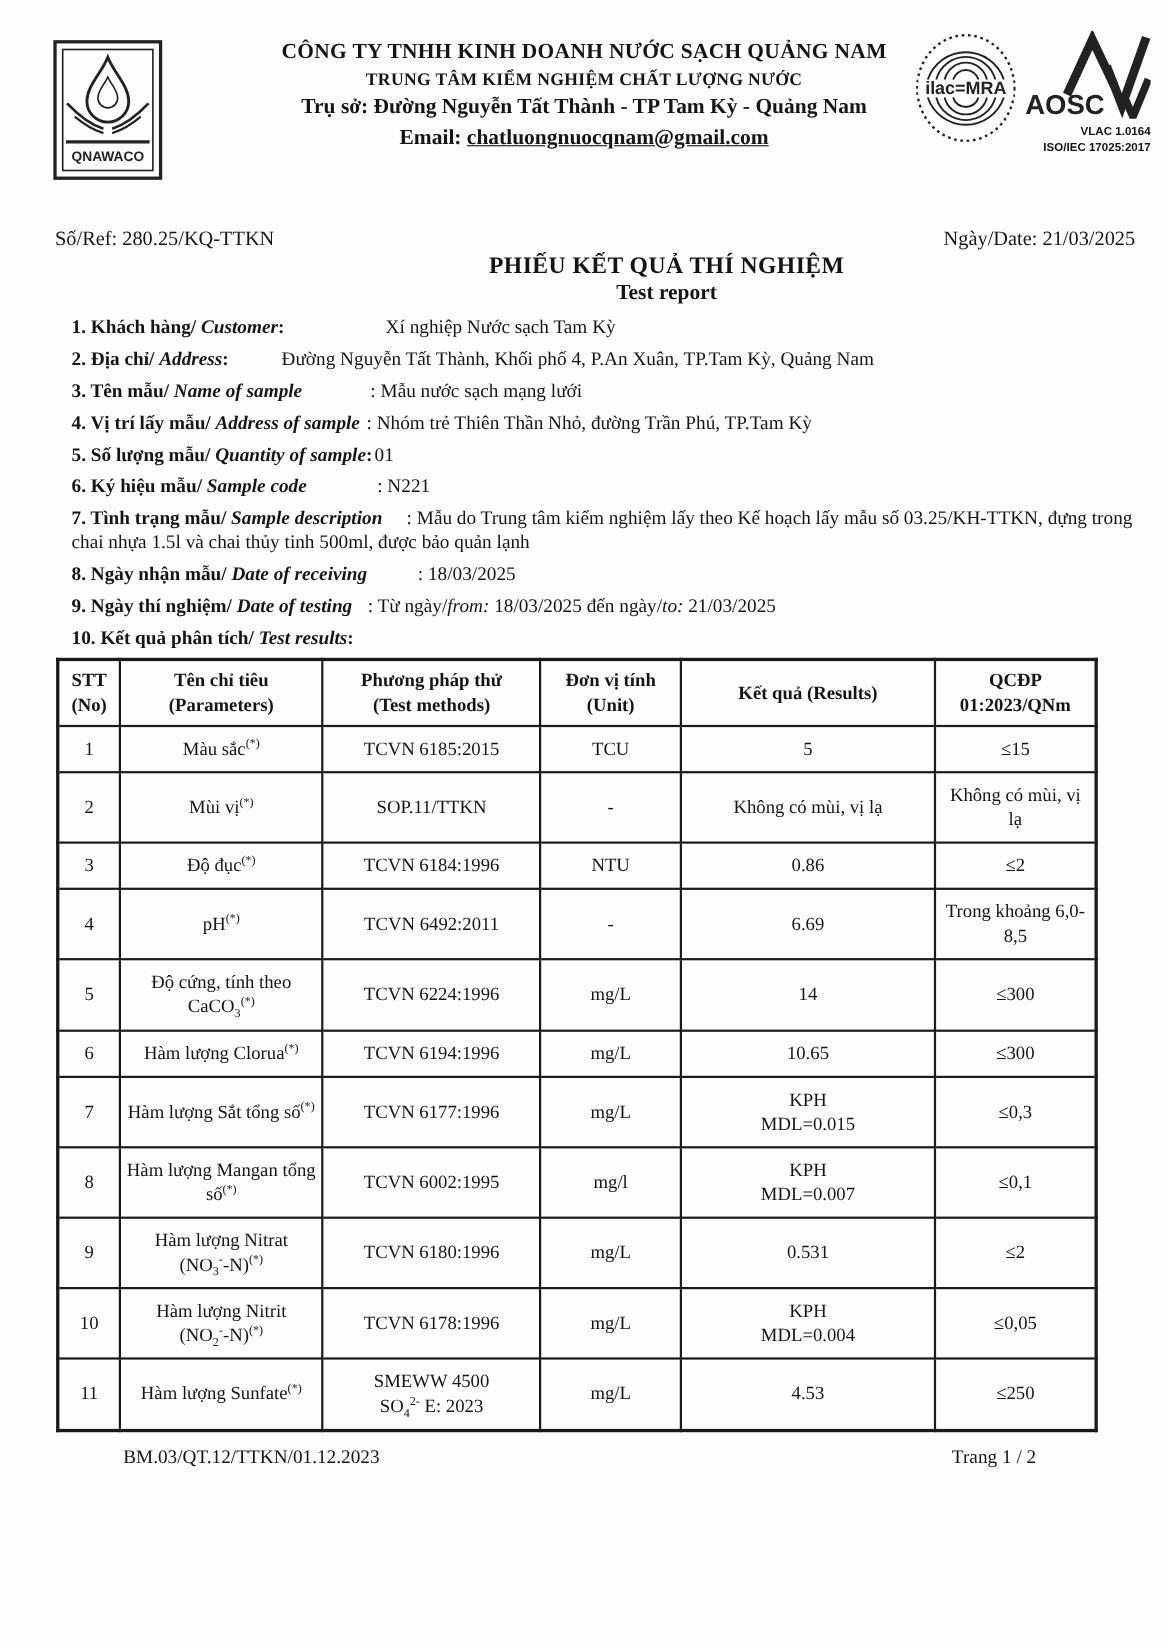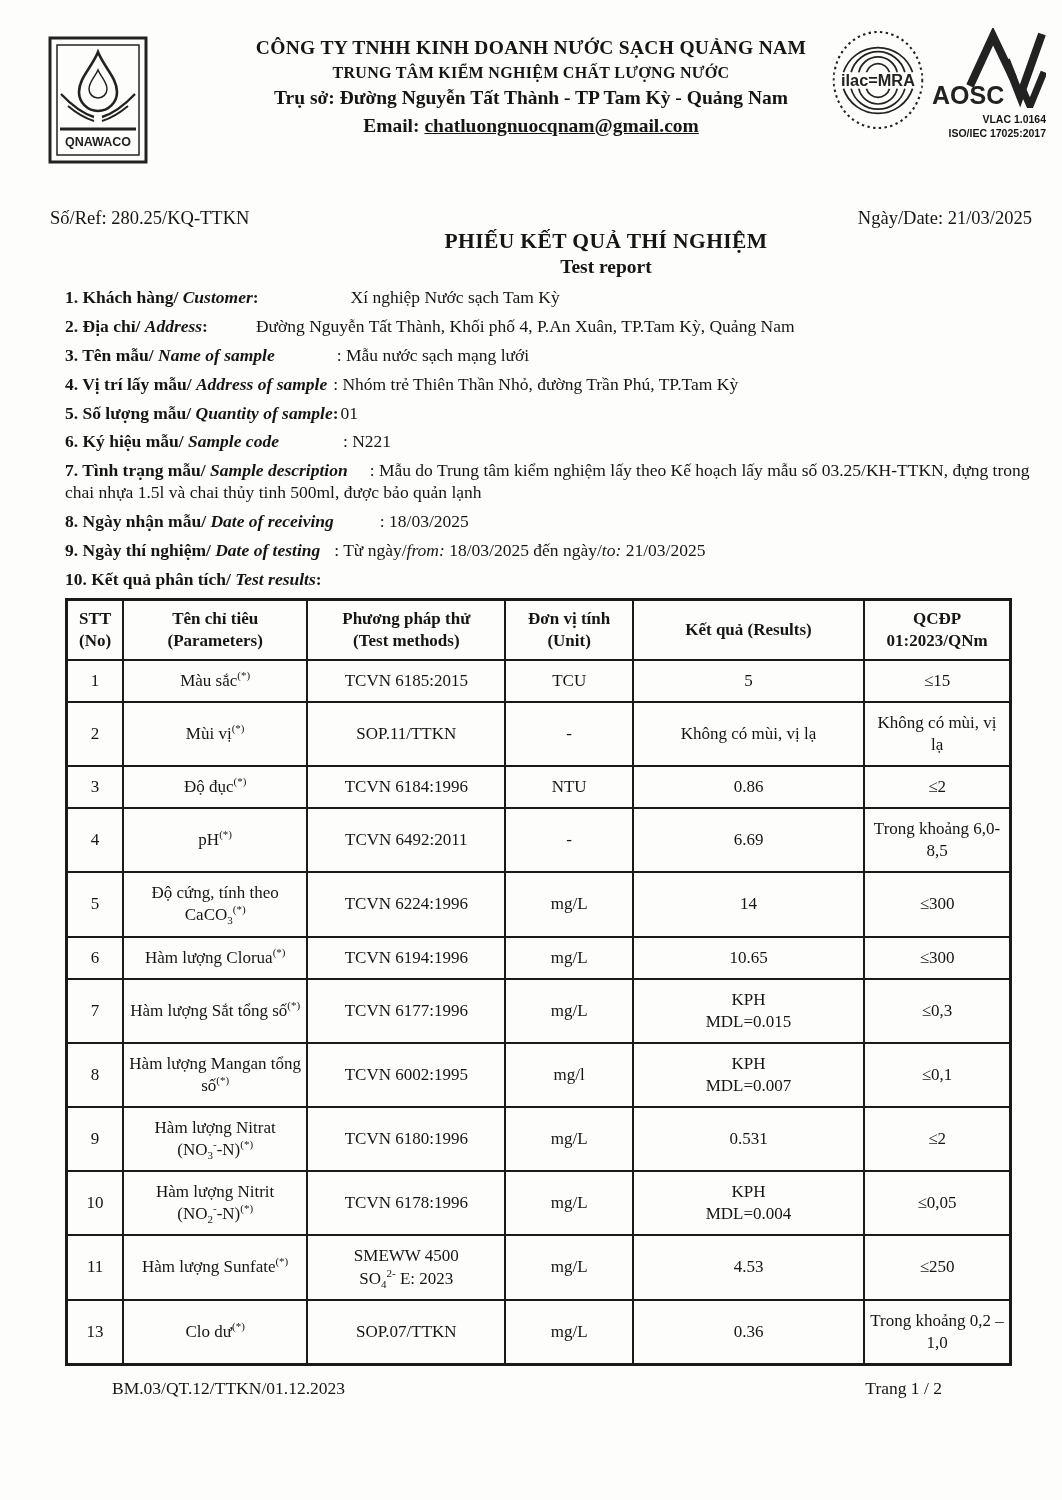--- a/index.html
+++ b/index.html
@@ -40,21 +40,21 @@
   .ival.g2{margin-left:62px}
   .ival.g3{margin-left:6px}
   .ival.g4{margin-left:2px}
   .ival.g5{margin-left:64px}
   .ival.g6{margin-left:22px}
   .ival.g7{margin-left:46px}
   .ival.g8{margin-left:14px}
   .ival.g9{margin-left:0}
   
   .results-table{
-    width:947px;margin:3px 0 0 65px;
+    width:947px;margin:3px 0 0 51px;
     border-collapse:collapse;font-size:17px;
     border:3px solid #1a1a1a;table-layout:fixed;
   }
   .results-table th,.results-table td{
     border:2px solid #1a1a1a;text-align:center;vertical-align:middle;
     padding:9px 5px;line-height:1.3;word-wrap:break-word;
   }
   .results-table th{font-weight:bold;padding:7px 3px;}
   sup{font-size:11px;line-height:0;}
   sub{font-size:11px;line-height:0;}
@@ -242,28 +242,20 @@
           <td>≤0,05</td>
         </tr>
         <tr>
           <td>11</td>
           <td>Hàm lượng Sunfate<sup>(*)</sup></td>
           <td>SMEWW 4500<br>SO<sub>4</sub><sup>2-</sup> E: 2023</td>
           <td>mg/L</td>
           <td>4.53</td>
           <td>≤250</td>
         </tr>
-        <tr>
-          <td>13</td>
-          <td>Clo dư<sup>(*)</sup></td>
-          <td>SOP.07/TTKN</td>
-          <td>mg/L</td>
-          <td>0.36</td>
-          <td>Trong khoảng 0,2 – 1,0</td>
-        </tr>
       </tbody>
   </table>
 
   <div class="page-footer">
     <span>BM.03/QT.12/TTKN/01.12.2023</span>
     <span>Trang 1 / 2</span>
   </div>
 
 </div>
 

